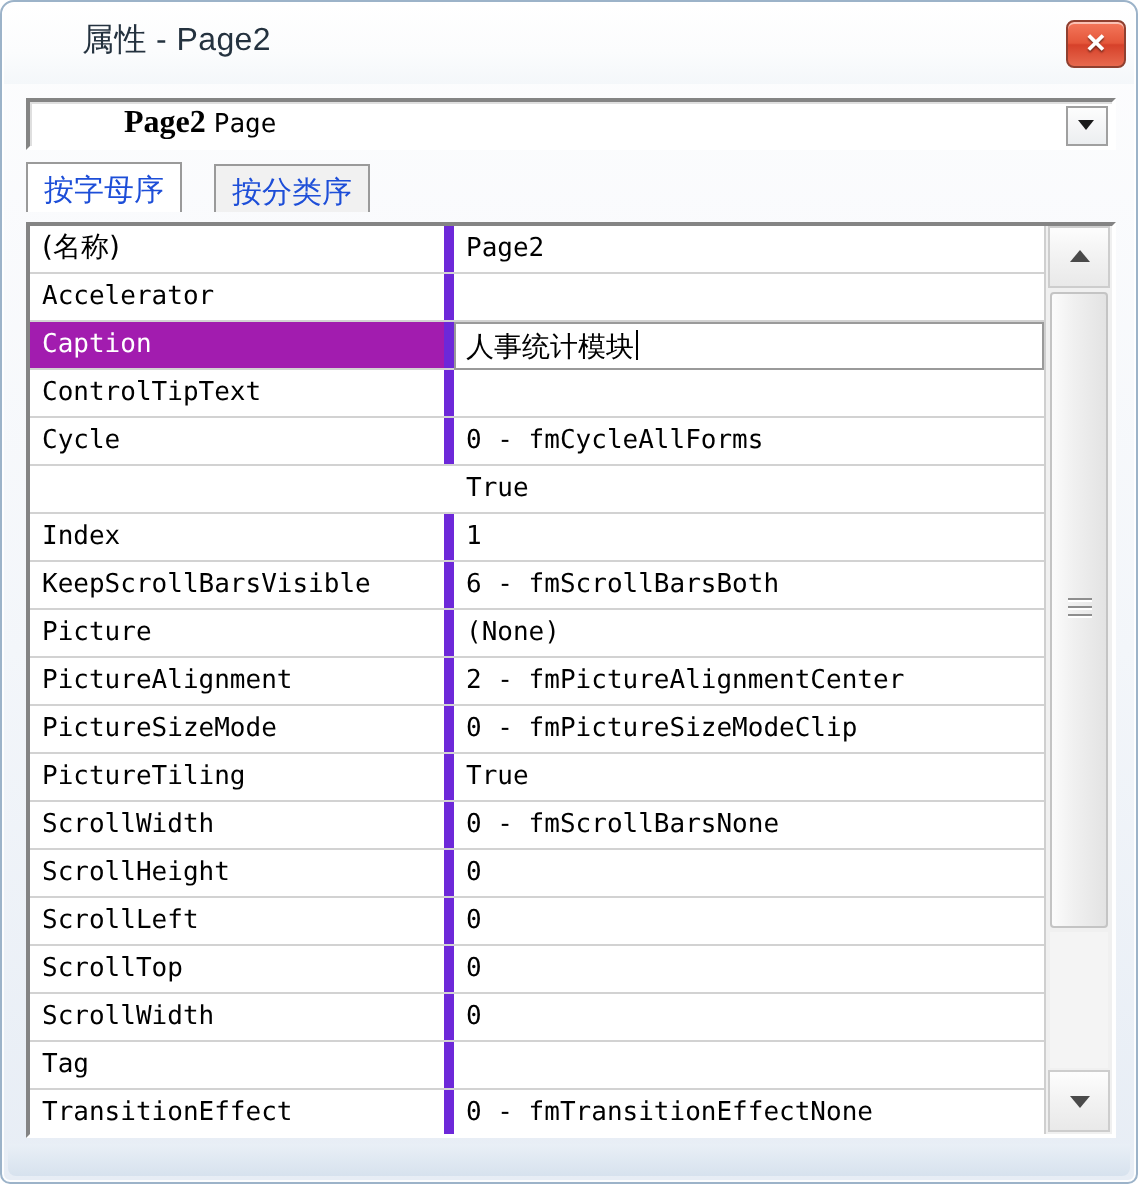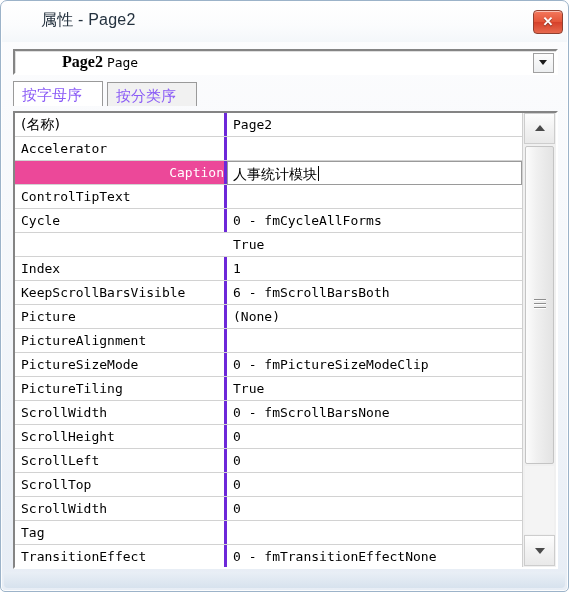--- a/index.html
+++ b/index.html
@@ -121,24 +121,24 @@
   #tabs {
     position: absolute;
     left: 12px; top: 80px;
     width: 545px; height: 26px;
   }
   .tab {
     position: absolute;
     top: 0;
     height: 25px;
     box-sizing: border-box;
-    padding: 2px 20px 0 8px;
+    padding: 2px 8px 0 8px;
     font-family: "DejaVu Sans", sans-serif;
     font-size: 15px;
-    color: #8b5cf6;
+    color: #1d4ed8;
     line-height: 22px;
     white-space: nowrap;
     cursor: pointer;
   }
   .tab.active {
     left: 0px;
     background: #ffffff;
     border-left: 1px solid #9a9a9a;
     border-top: 1px solid #9a9a9a;
     border-right: 1px solid #9a9a9a;
@@ -184,31 +184,30 @@
     left: 0; top: 0;
     width: 212px; height: 23px;
     box-sizing: border-box;
     padding: 1px 0 0 6px;
     font-family: "DejaVu Sans Mono", monospace;
     font-size: 13px;
     line-height: 21px;
     color: #000000;
     white-space: nowrap;
     overflow: hidden;
-    border-right: 3px solid #6d28d9;
+    border-right: 5px solid #6d28d9;
     cursor: pointer;
   }
   .cell-name.cjk {
     font-family: "DejaVu Sans", sans-serif;
     font-size: 14px;
   }
   .row.selected .cell-name {
-    background: #ec4899;
+    background: #a21caf;
     color: #ffffff;
-    text-align: right;
   }
   .cell-value {
     position: absolute;
     left: 213px; top: 0;
     width: 294px; height: 23px;
     box-sizing: border-box;
     padding: 1px 0 0 5px;
     font-family: "DejaVu Sans Mono", monospace;
     font-size: 13px;
     line-height: 21px;
@@ -365,20 +364,21 @@
         <div class="row">
           <div class="cell-name">KeepScrollBarsVisible</div>
           <div class="cell-value">6 - fmScrollBarsBoth</div>
         </div>
         <div class="row">
           <div class="cell-name">Picture</div>
           <div class="cell-value">(None)</div>
         </div>
         <div class="row">
           <div class="cell-name">PictureAlignment</div>
+          <div class="cell-value">2 - fmPictureAlignmentCenter</div>
         </div>
         <div class="row">
           <div class="cell-name">PictureSizeMode</div>
           <div class="cell-value">0 - fmPictureSizeModeClip</div>
         </div>
         <div class="row">
           <div class="cell-name">PictureTiling</div>
           <div class="cell-value">True</div>
         </div>
         <div class="row">

